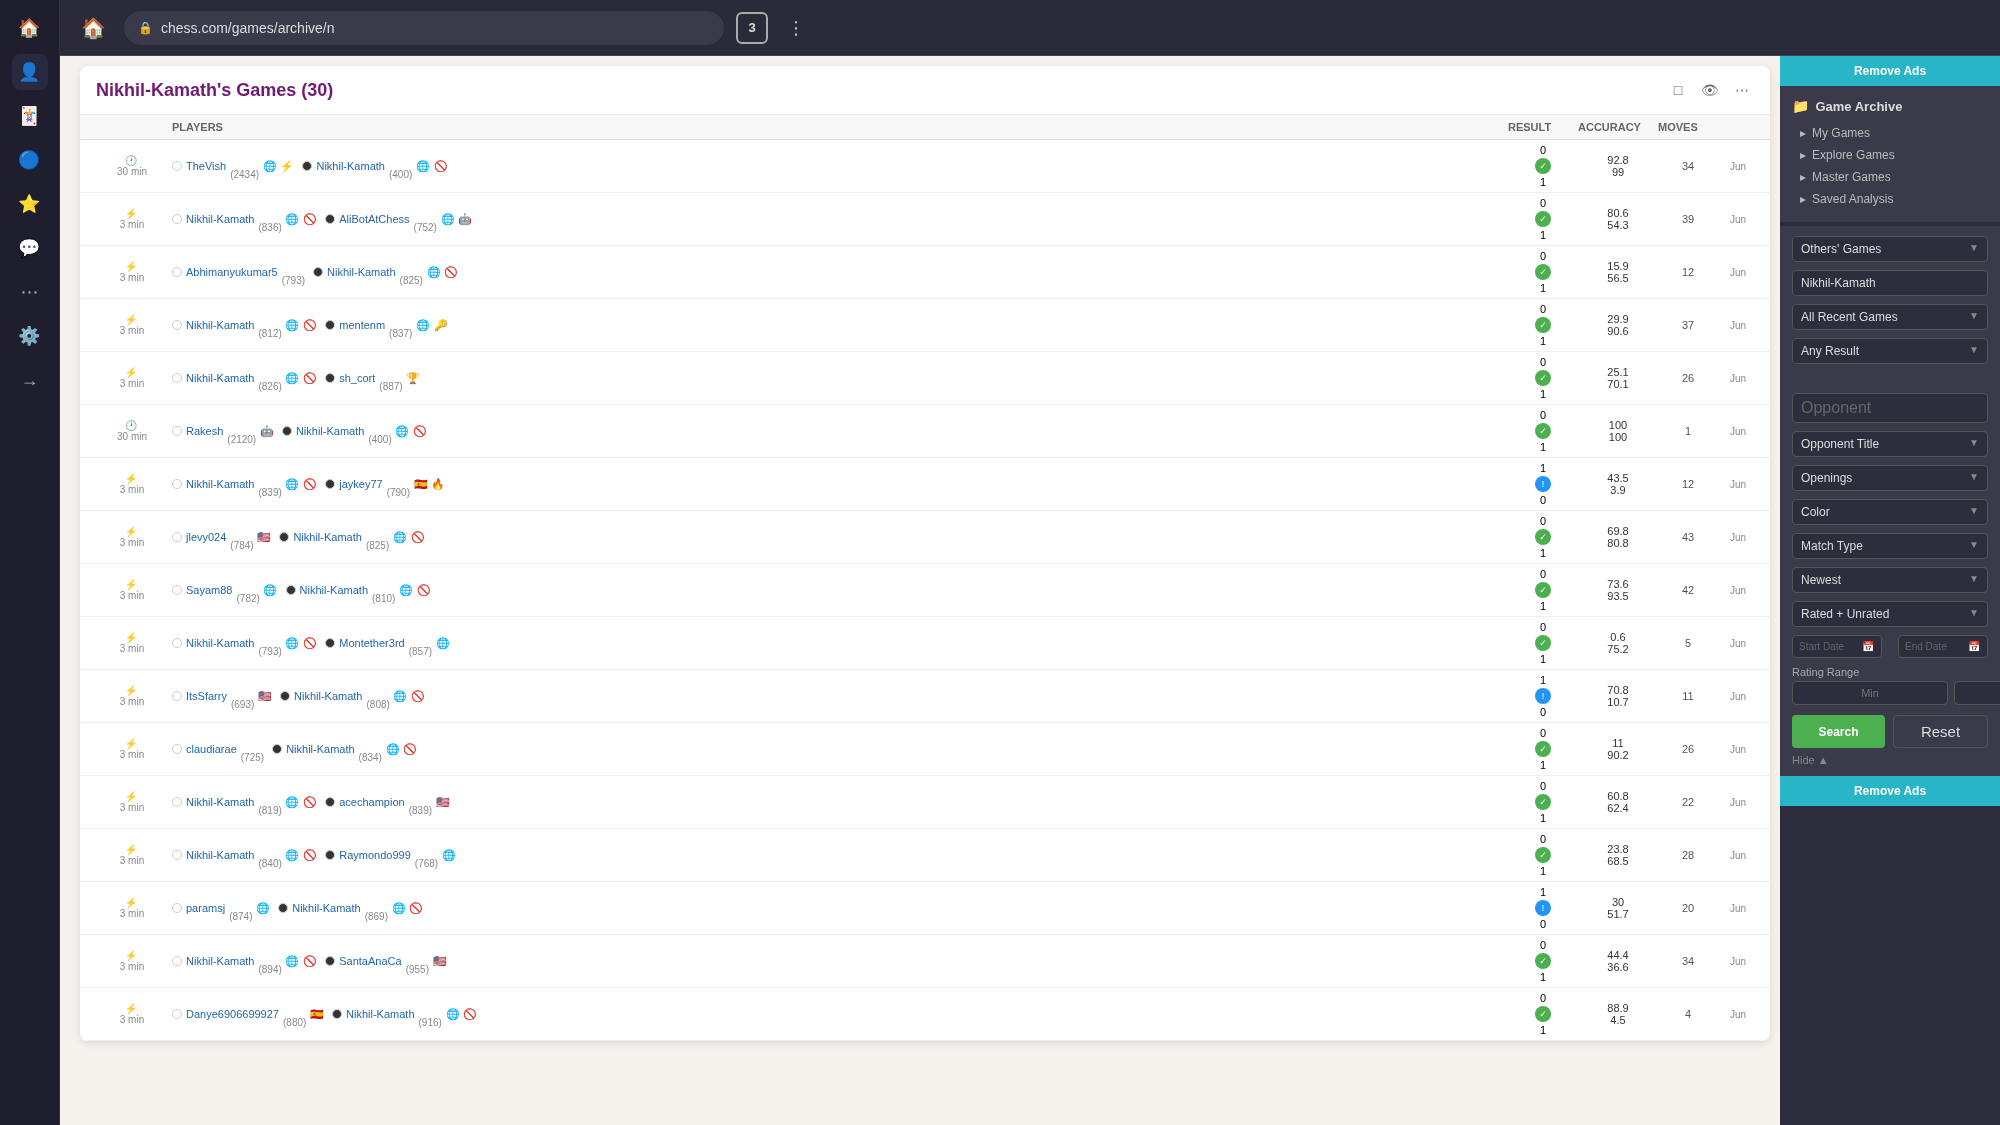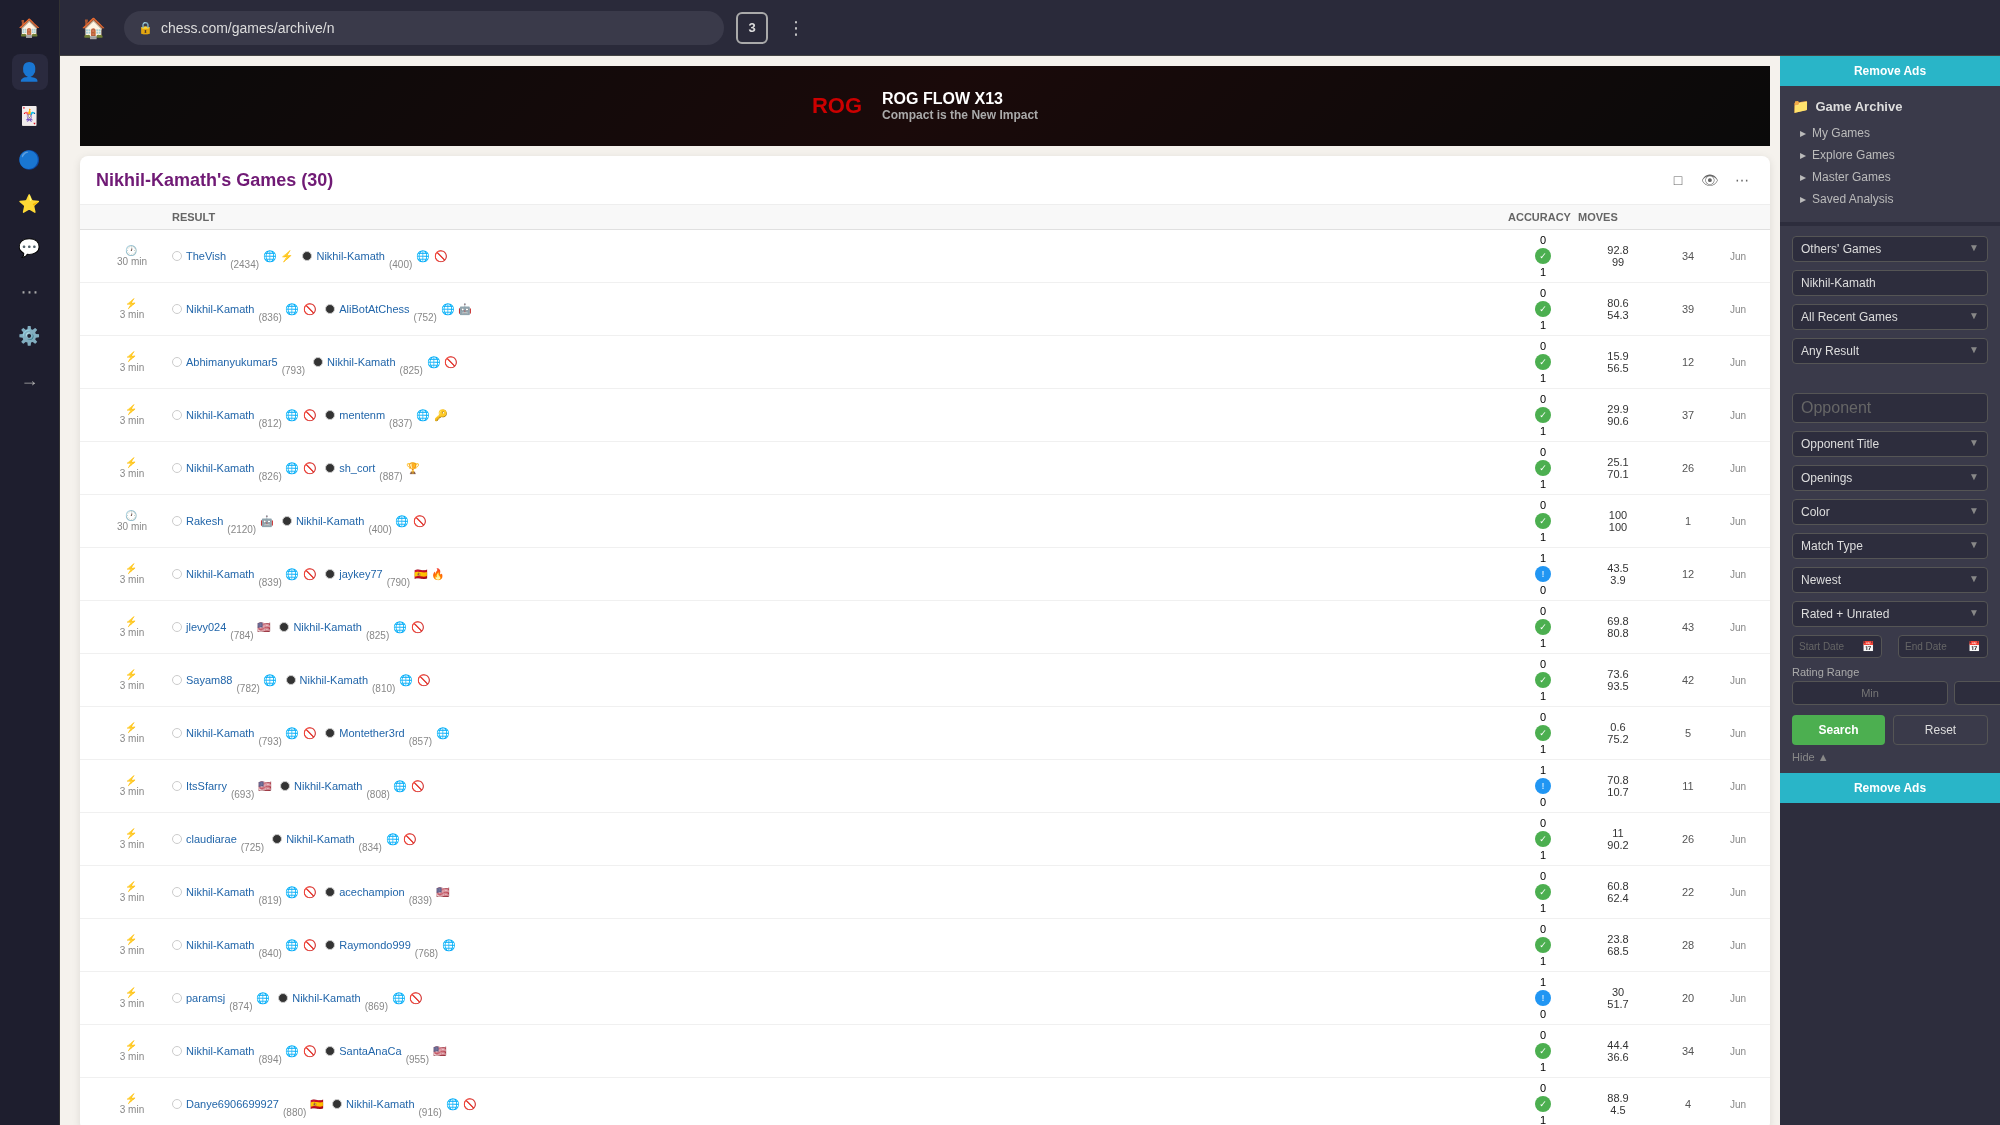--- a/index.html
+++ b/index.html
@@ -400,21 +400,21 @@
       font-weight: bold;
       cursor: pointer;
     }
     .btn-reset {
       flex: 1;
       background: #3a3a4a;
       color: #ddd;
       border: 1px solid #555;
       border-radius: 4px;
       padding: 7px;
-      font-size: 12px;
+      font-size: 15px;
       cursor: pointer;
     }
 
     .hide-link {
       color: #888;
       font-size: 11px;
       cursor: pointer;
       display: flex;
       align-items: center;
       gap: 3px;
@@ -461,43 +461,35 @@
       <span>chess.com/games/archive/n</span>
     </div>
     <div class="browser-tab-count">3</div>
     <div class="browser-menu-btn">⋮</div>
   </div>
 
   <div class="content-area">
 
     <div class="games-panel">
 
-      <div class="ad-banner">
-        <div class="ad-banner-inner">
-          <span class="ad-logo">ROG</span>
-          <div>
-            <div class="ad-product">ROG FLOW X13</div>
-            <div class="ad-tagline">Compact is the New Impact</div>
-          </div>
-        </div>
-      </div>
 
       <div class="games-container">
 
         <div class="games-header">
           <span class="games-title">Nikhil-Kamath's Games (30)</span>
           <div class="games-header-actions">
             <div class="header-icon-btn">□</div>
             <div class="header-icon-btn">👁</div>
             <div class="header-icon-btn">⋯</div>
           </div>
         </div>
 
         <div class="table-header-row">
           <div></div>
+          <div>Players</div>
           <div>Result</div>
           <div>Accuracy</div>
           <div>Moves</div>
           <div></div>
         </div>
 
         <div class="game-row">
           <div class="time-control">
             <span>🕐</span>
             <span>30 min</span>

